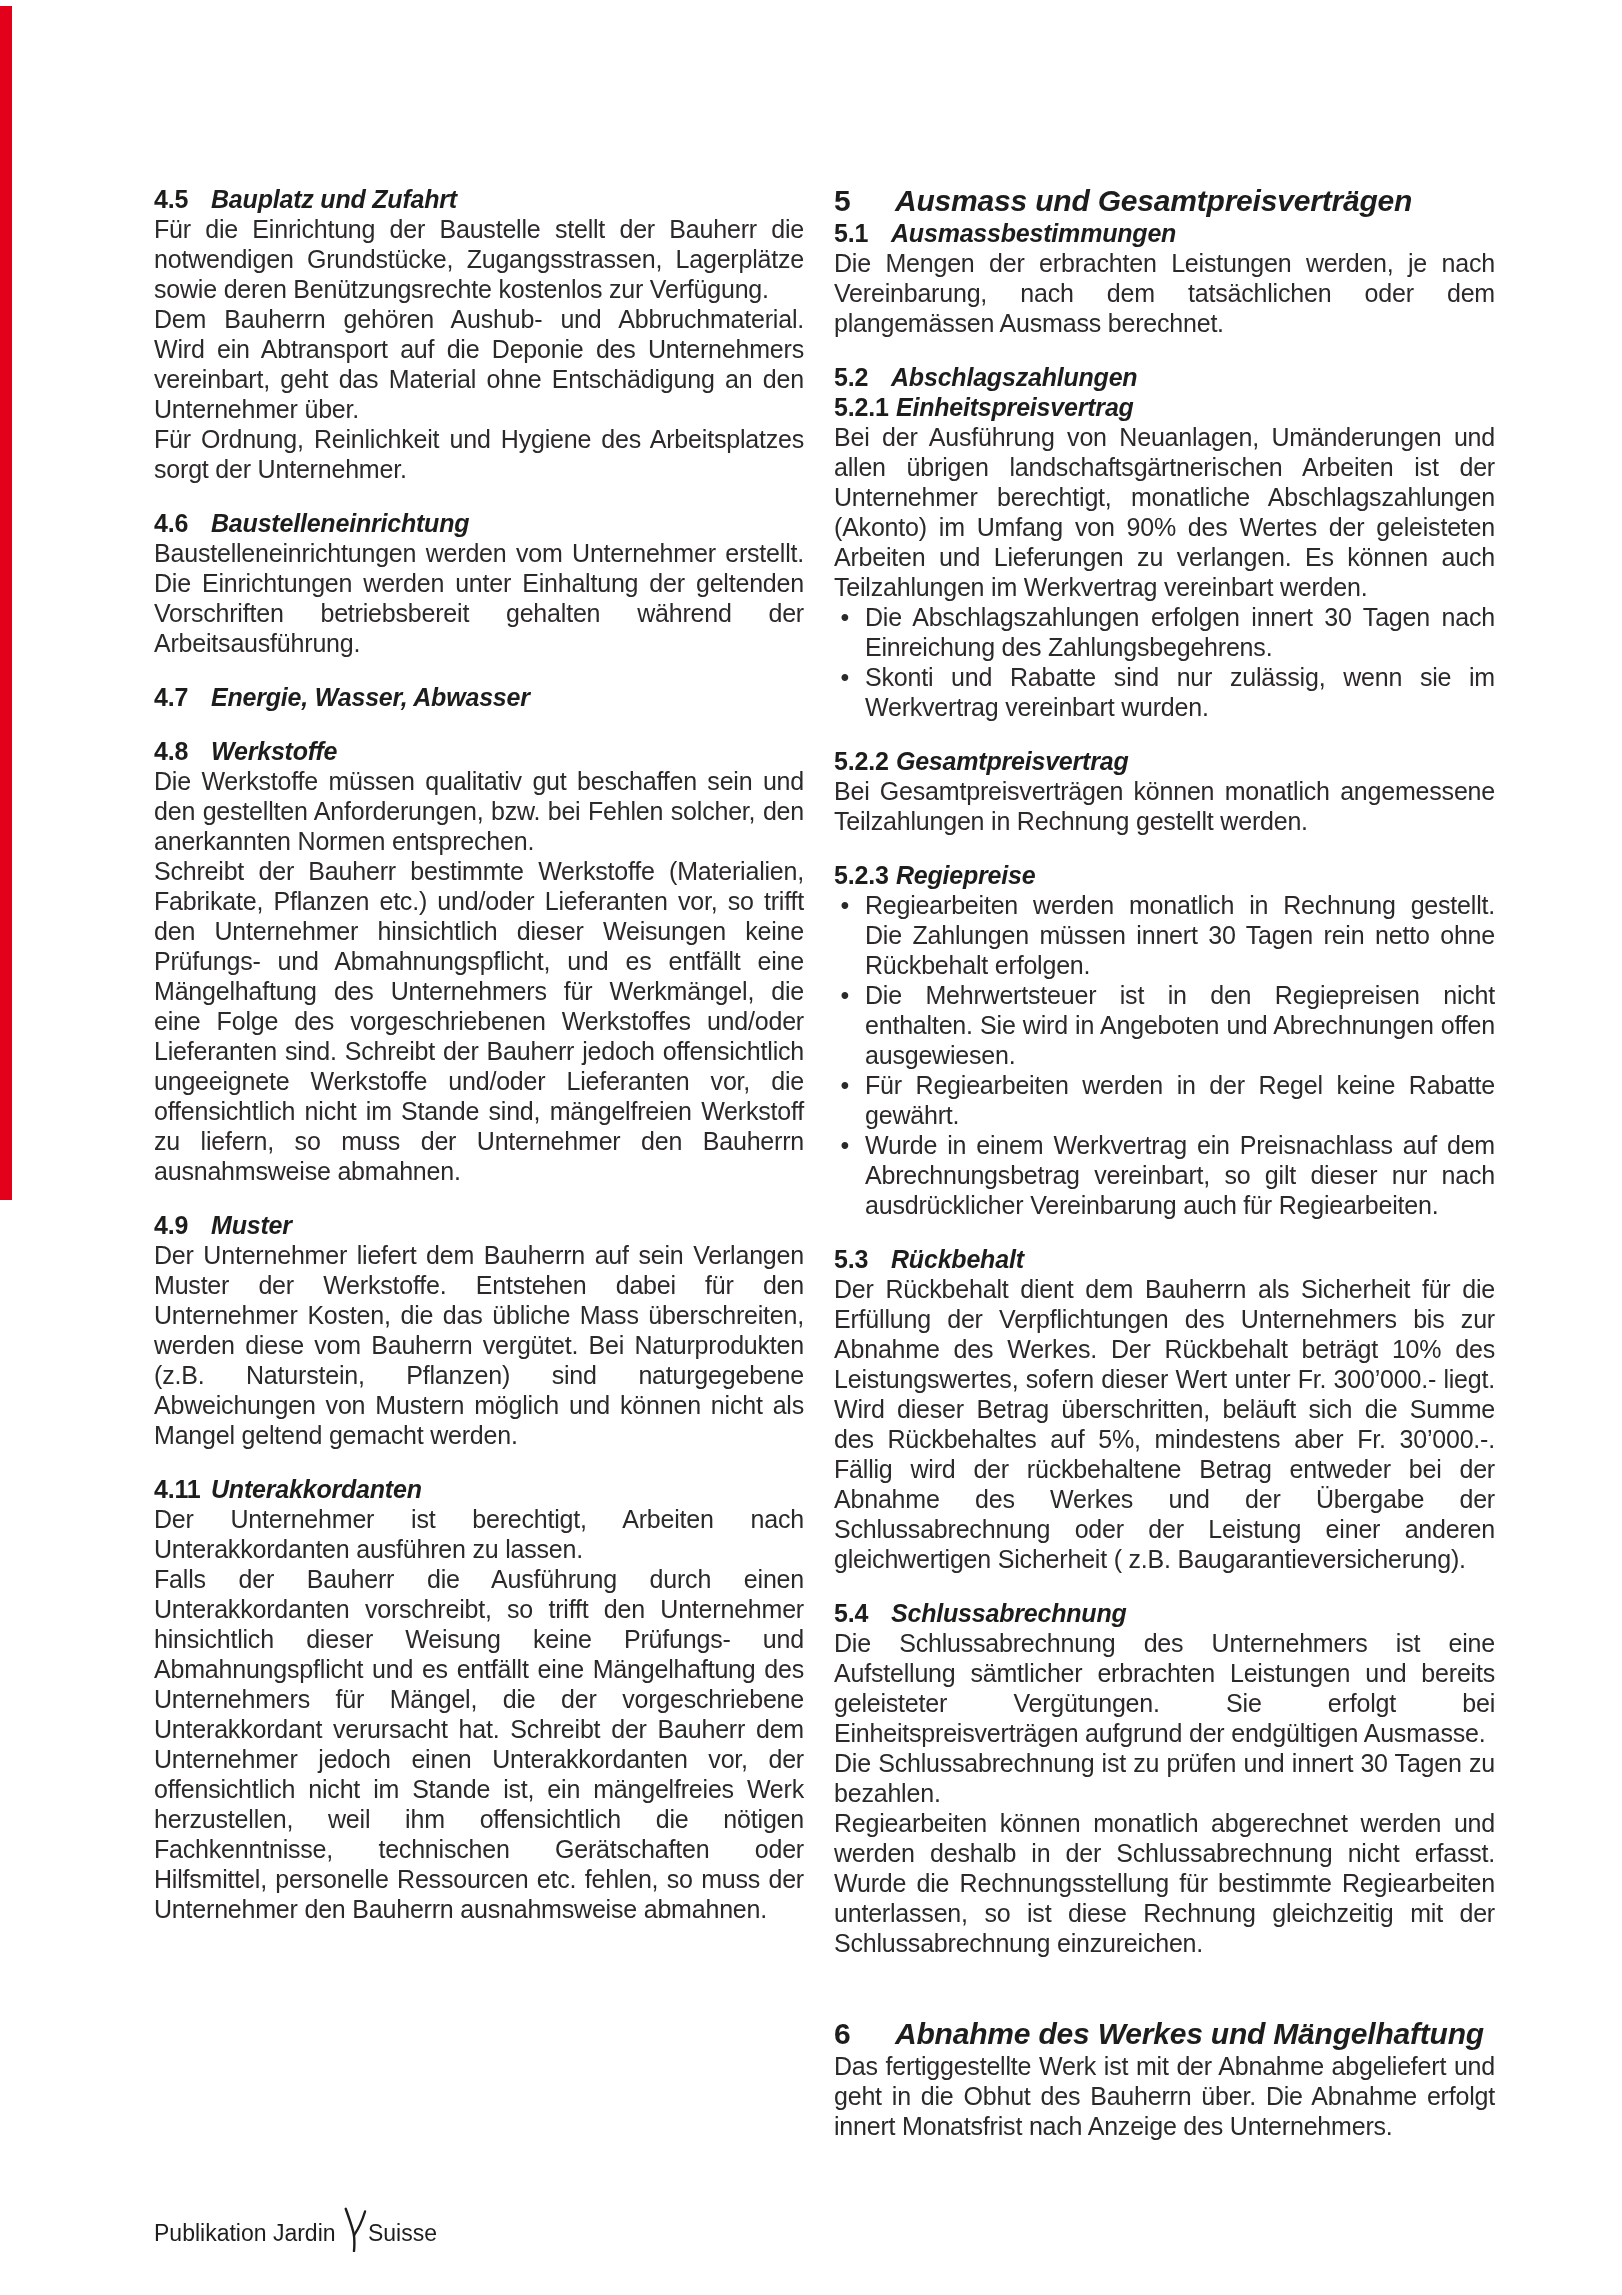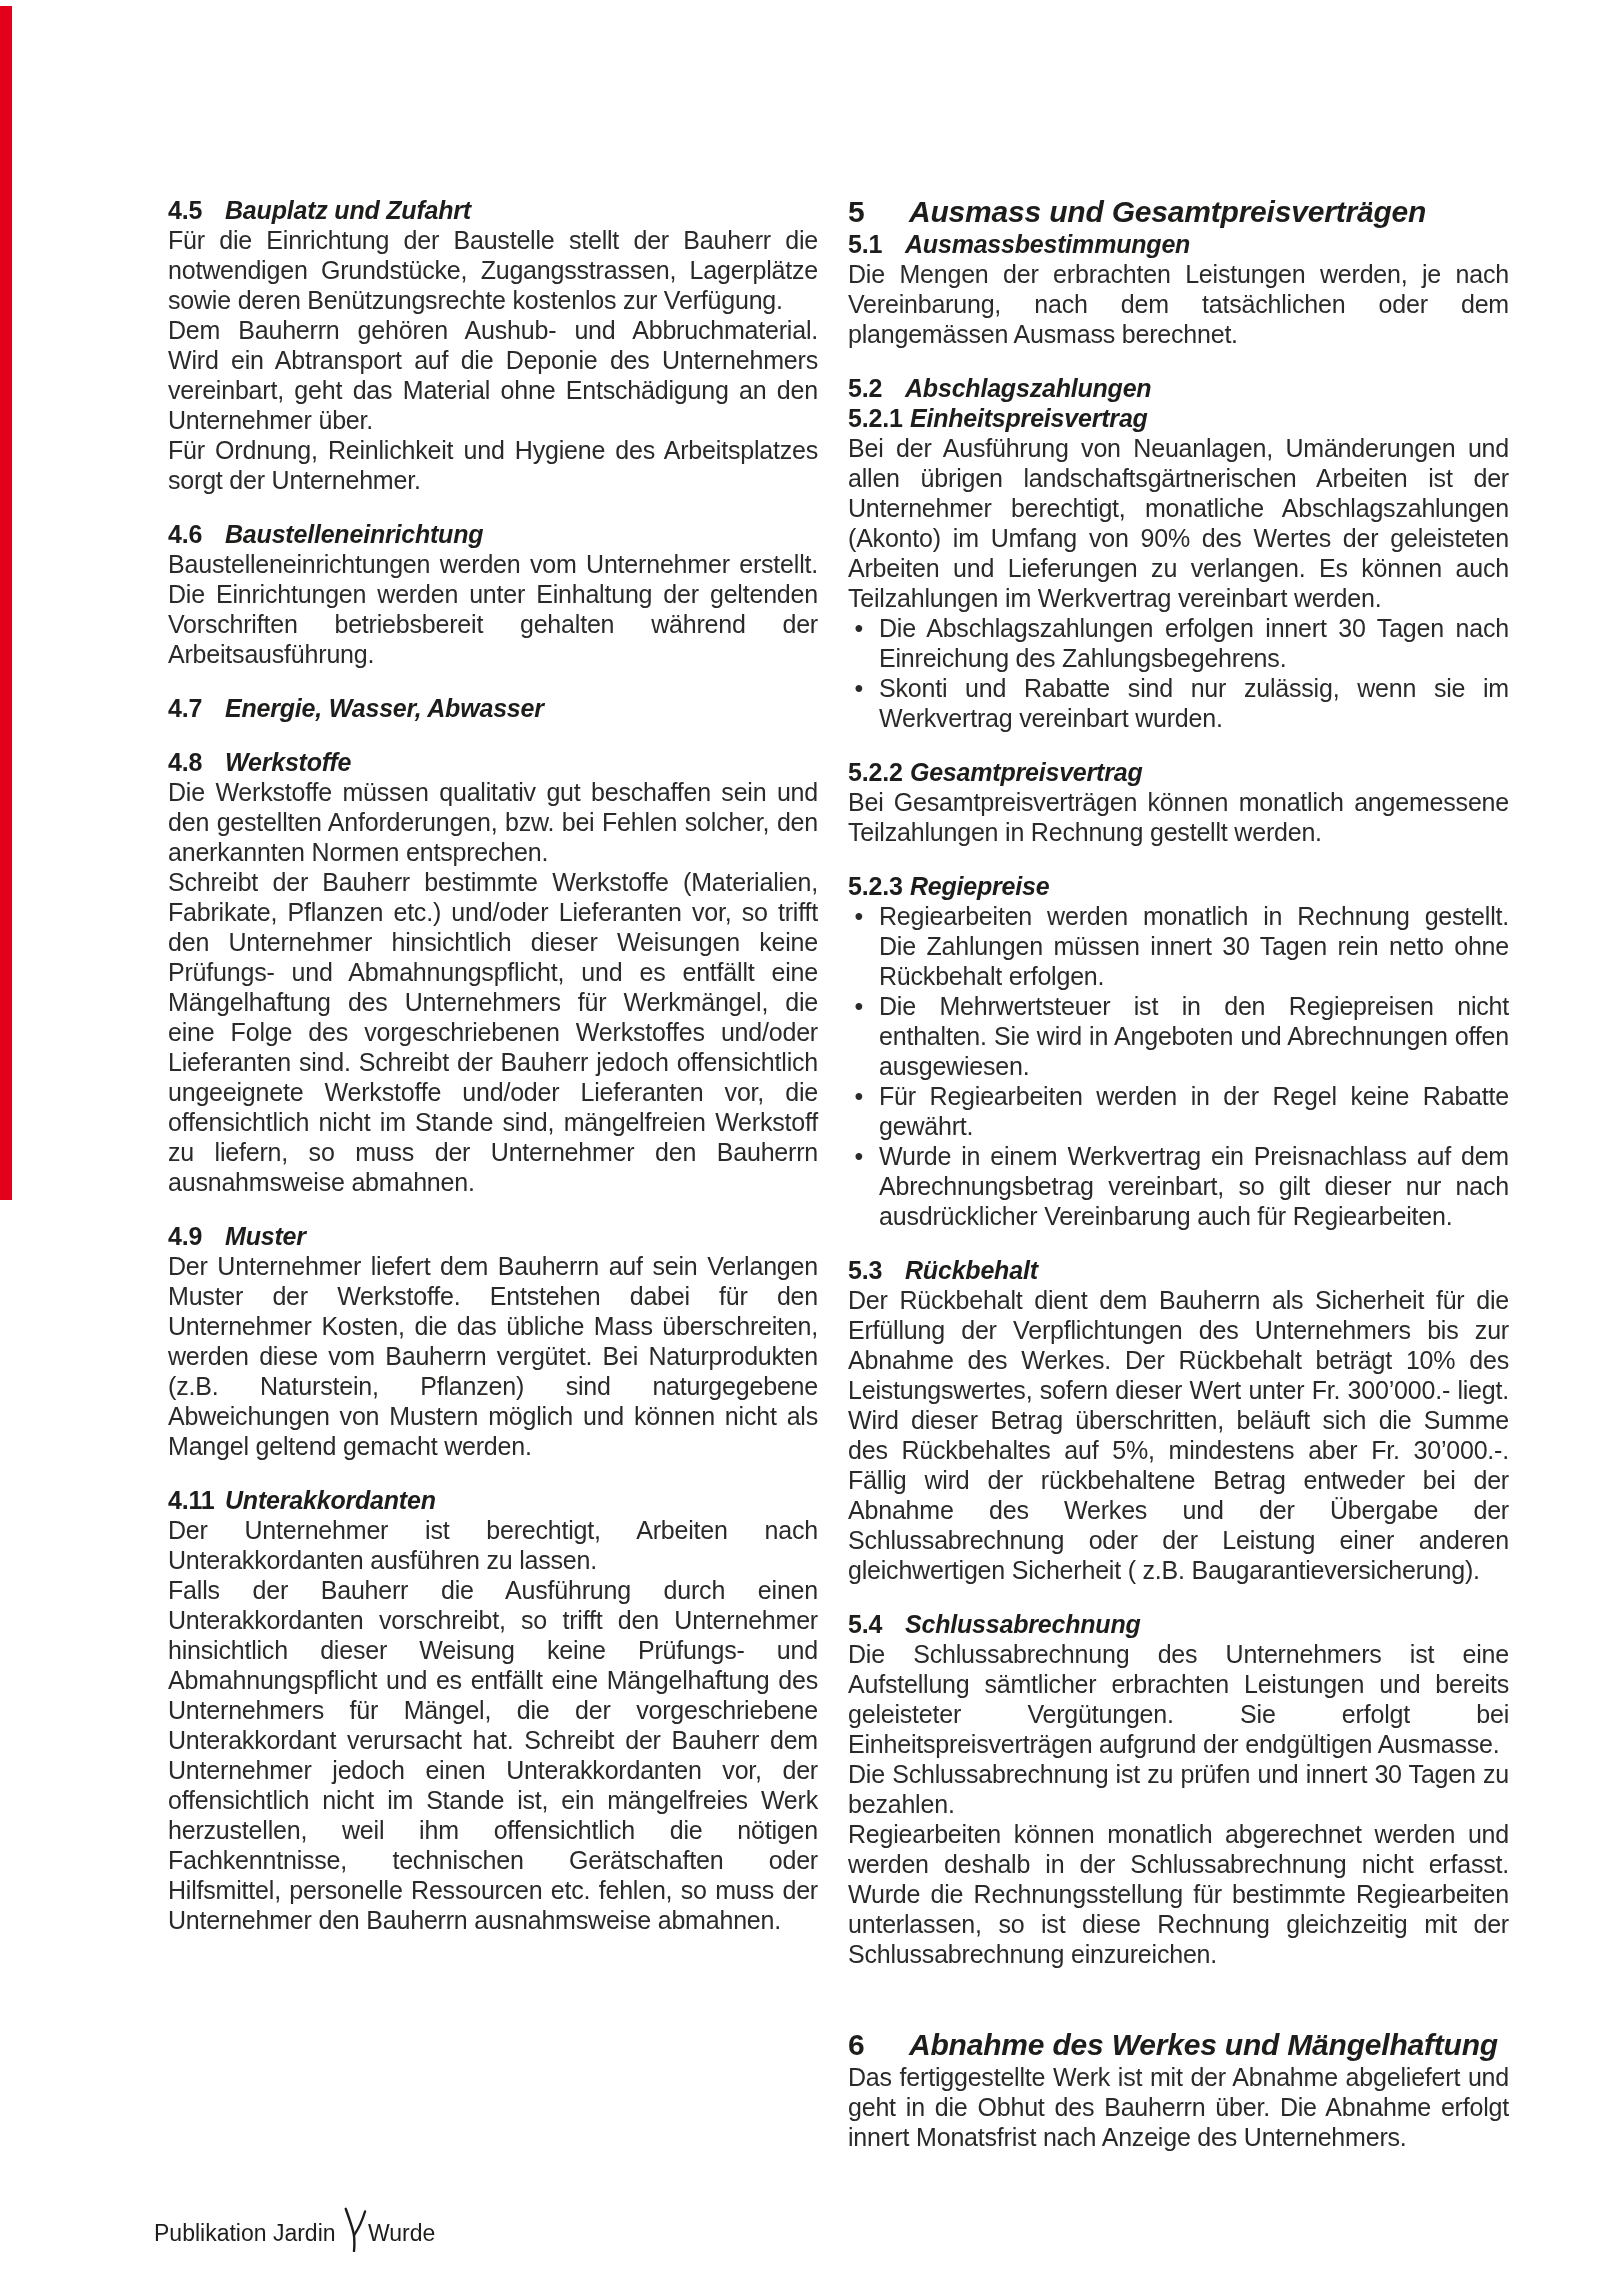--- a/index.html
+++ b/index.html
@@ -3,21 +3,21 @@
 <meta charset="utf-8">
 <style>
   html,body{margin:0;padding:0;}
   body{
     width:1623px;height:2296px;background:#ffffff;
     font-family:"Liberation Sans","DejaVu Sans",sans-serif;
     color:#2b2a29;position:relative;overflow:hidden;
   }
   .page{position:absolute;inset:0;background:#fff;}
   .edge-bar{position:absolute;left:0;top:5.5px;width:12px;height:1194px;background:#e2001a;}
-  .col{position:absolute;top:195px;font-size:25px;line-height:30px;letter-spacing:-0.2px;margin-left:14px;}
+  .col{position:absolute;top:184px;font-size:25px;line-height:30px;letter-spacing:-0.2px;}
   .col-left{left:154px;width:650px;}
   .col-right{left:834px;width:661px;}
   .section{margin-top:24px;}
   .section.tight{margin-top:0;}
   .section.major-gap{margin-top:59px;}
   .heading{display:flex;font-weight:bold;color:#1d1d1b;line-height:30px;}
   .heading .h-num{flex:0 0 auto;min-width:57px;padding-right:7.3px;box-sizing:border-box;}
   .heading .h-title{flex:1 1 auto;font-style:italic;}
   .heading.main{font-size:30px;line-height:34px;}
   .heading.main .h-num{min-width:61px;}
@@ -156,16 +156,16 @@
       </section>
       <section class="section tight">
         <p class="body-p">Das fertiggestellte Werk ist mit der Abnahme abgeliefert und geht in die Obhut des Bauherrn über. Die Abnahme erfolgt innert Monatsfrist nach Anzeige des Unternehmers.</p>
       </section>
     </div>
 
   <div class="footer"><span>Publikation</span>
     <span class="brand">Jardin</span><svg class="plant" width="26" height="46" viewBox="0 0 28 50" fill="none" xmlns="http://www.w3.org/2000/svg">
       <path d="M5 3 C9 14, 13 25, 14 32 C14.6 38, 14.4 45, 14 49" stroke="#1d1d1b" stroke-width="2.6" stroke-linecap="round" fill="none"></path>
       <path d="M26 6 C23 16, 18 26, 14 32" stroke="#1d1d1b" stroke-width="2.6" stroke-linecap="round" fill="none"></path>
-    </svg><span class="brand">Wurde</span>
+    </svg><span class="brand">Suisse</span>
   </div>
 </div>
 
 
 </body></html>

